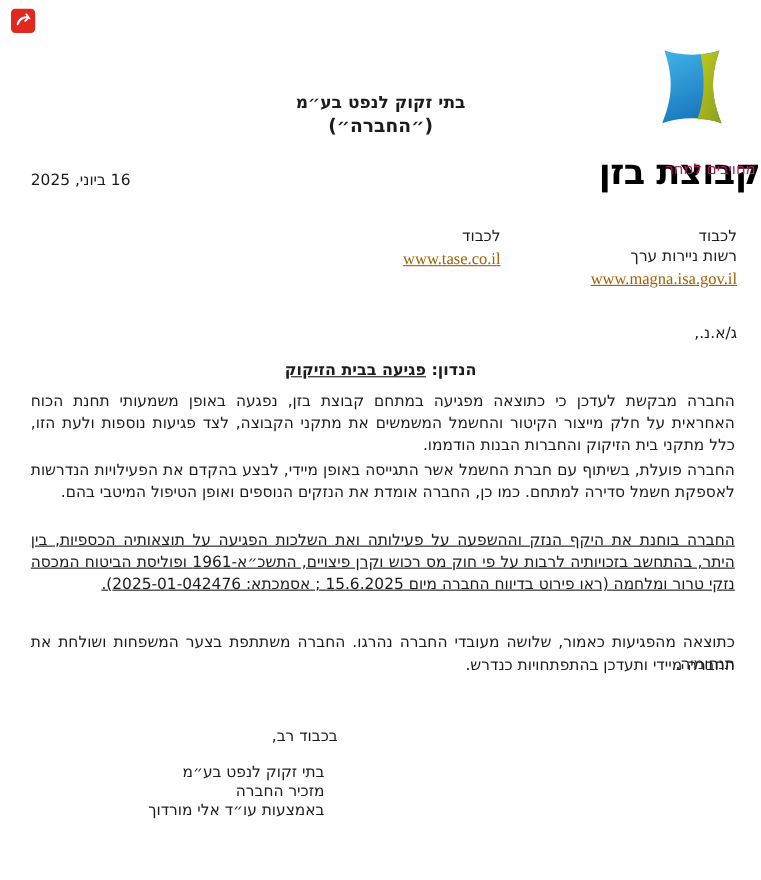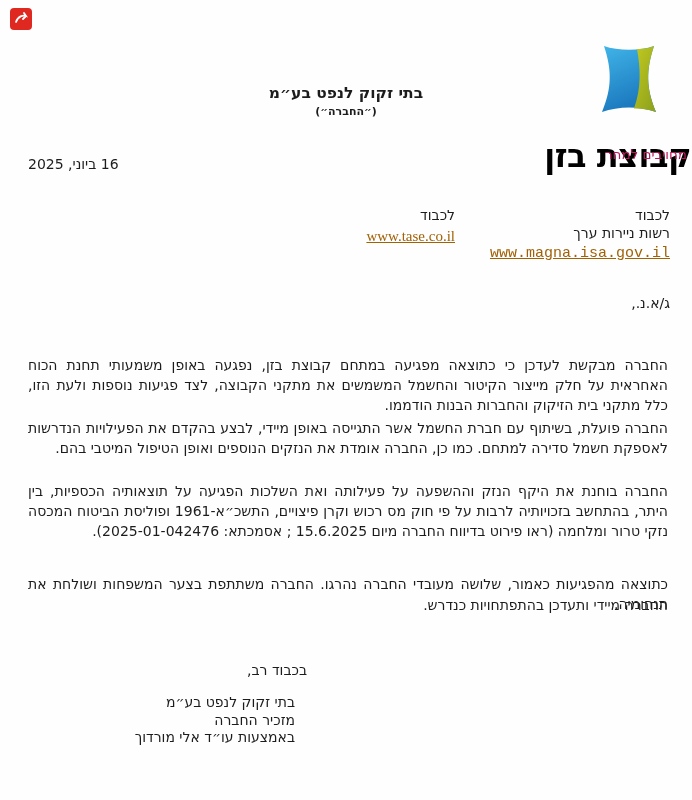--- a/index.html
+++ b/index.html
@@ -22,44 +22,44 @@
     position:absolute;top:70px;right:1px;white-space:nowrap;
     font-size:32px;font-weight:bold;color:#000000;letter-spacing:-0.5px;margin-top:25px;
   }
   .logo-tagline{
     position:absolute;top:104px;right:5px;white-space:nowrap;
     font-size:13.5px;color:#be185d;
   }
   
   .letterhead{position:absolute;top:84px;left:0;width:692px;text-align:center;}
   .letterhead .lh1{font-size:15.5px;font-weight:bold;}
-  .letterhead .lh2{font-size:11px;font-weight:bold;margin-top:3px;}
+  .letterhead .lh2{font-size:17px;font-weight:bold;margin-top:3px;}
   
   .date{position:absolute;top:156px;left:28px;font-size:14px;direction:rtl;}
   
   .addr{position:absolute;top:206px;font-size:14px;line-height:18px;text-align:right;direction:rtl;}
   .addr-right{right:22px;}
   .addr-left{right:237px;}
   .addr .url{
     display:block;direction:ltr;text-align:center;margin-top:3px;
     font-family:"Liberation Serif","DejaVu Serif",serif;font-size:15px;
     color:#a16207;text-decoration:underline;
   }
-  .addr-right .url{font-family:Liberation Mono, monospace;}
+  .addr-right .url{}
   
   .salutation{position:absolute;top:295px;right:22px;font-size:14px;text-align:right;}
   
   .subject{position:absolute;top:329px;left:0;width:692px;text-align:center;font-size:14.5px;font-weight:bold;}
   .subject .sub-title{text-decoration:underline;}
   
   .para{
     position:absolute;right:24px;width:640px;
     font-size:14px;line-height:20px;text-align:justify;direction:rtl;
   }
-  .p1{top:355px;} .p2{top:418px;margin-left:48px;} .p3{top:481px;} .p4{top:546px;margin-top:28px;} .p5{top:595px;width:auto;text-align:right;}
+  .p1{top:355px;} .p2{top:418px;margin-left:48px;} .p3{top:481px;text-decoration:underline;} .p4{top:546px;margin-top:28px;} .p5{top:595px;width:auto;text-align:right;}
   
   .closing{position:absolute;top:662px;right:385px;font-size:14px;}
   .sig{position:absolute;top:694px;right:397px;font-size:14px;line-height:17.5px;text-align:right;}
 </style>
 </head>
 <body>
 
 <div class="page">
 
   <div class="red-badge">
@@ -100,20 +100,23 @@
     <a class="url" href="#">www.magna.isa.gov.il</a>
   </div>
 
   <div class="addr addr-left">
     <div>לכבוד</div>
     <a class="url" href="#">www.tase.co.il</a>
   </div>
 
   <div class="salutation">ג/א.נ.,</div>
 
+  <div class="subject">
+    <span>הנדון: </span><span class="sub-title">פגיעה בבית הזיקוק</span>
+  </div>
 
   <div class="para p1">החברה מבקשת לעדכן כי כתוצאה מפגיעה במתחם קבוצת בזן, נפגעה באופן משמעותי תחנת הכוח האחראית על חלק מייצור הקיטור והחשמל המשמשים את מתקני הקבוצה, לצד פגיעות נוספות ולעת הזו, כלל מתקני בית הזיקוק והחברות הבנות הודממו.</div>
   <div class="para p2">החברה פועלת, בשיתוף עם חברת החשמל אשר התגייסה באופן מיידי, לבצע בהקדם את הפעילויות הנדרשות לאספקת חשמל סדירה למתחם. כמו כן, החברה אומדת את הנזקים הנוספים ואופן הטיפול המיטבי בהם.</div>
   <div class="para p3">החברה בוחנת את היקף הנזק וההשפעה על פעילותה ואת השלכות הפגיעה על תוצאותיה הכספיות, בין היתר, בהתחשב בזכויותיה לרבות על פי חוק מס רכוש וקרן פיצויים, התשכ״א-1961 ופוליסת הביטוח המכסה נזקי טרור ומלחמה (ראו פירוט בדיווח החברה מיום 15.6.2025 ; אסמכתא: 2025-01-042476).</div>
   <div class="para p4">כתוצאה מהפגיעות כאמור, שלושה מעובדי החברה נהרגו. החברה משתתפת בצער המשפחות ושולחת את תנחומיה.</div>
   <div class="para p5">החברה מיידי ותעדכן בהתפתחויות כנדרש.</div>
 
   <div class="closing">בכבוד רב,</div>
   <div class="sig">
     <div>בתי זקוק לנפט בע״מ</div>

